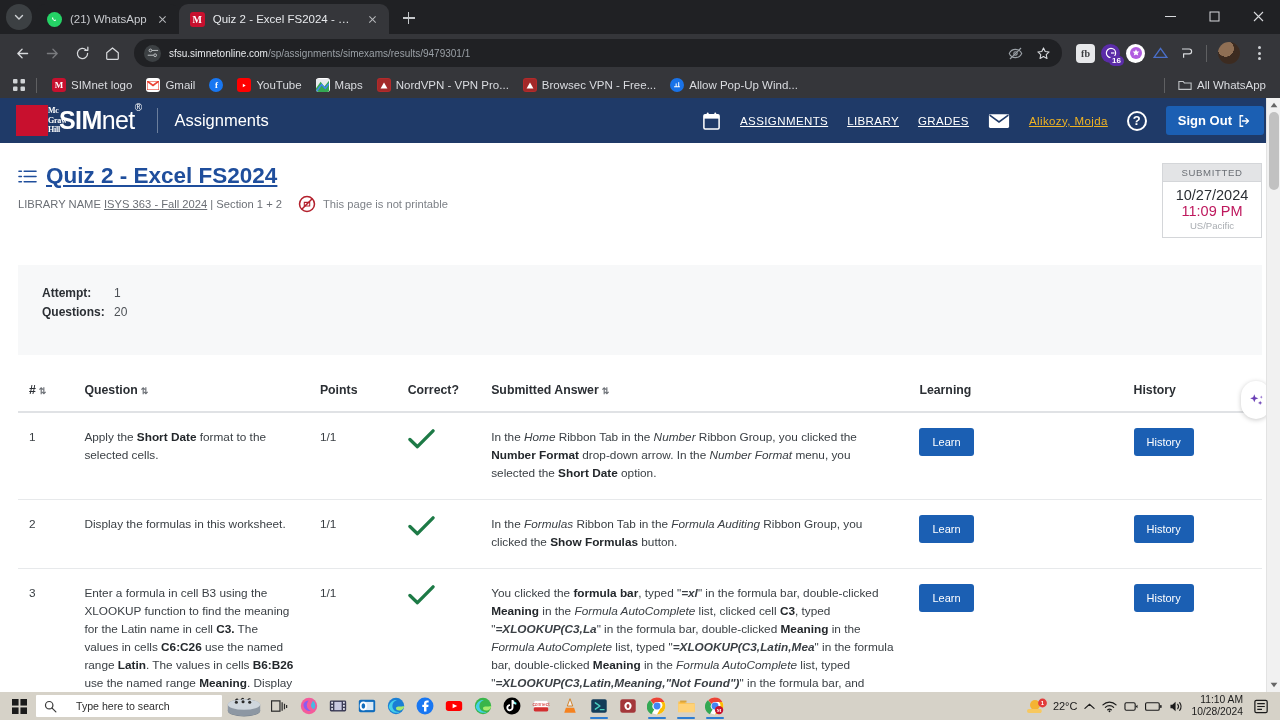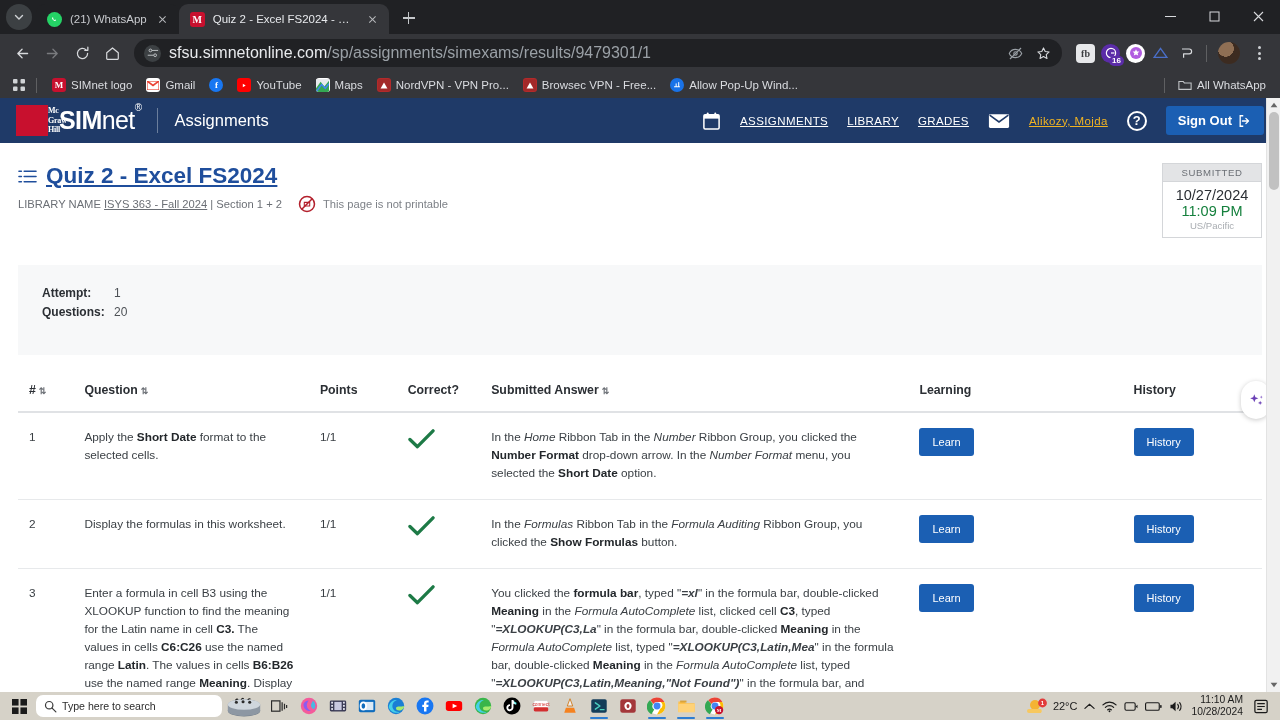--- a/index.html
+++ b/index.html
@@ -65,21 +65,21 @@
   .toolbar {
     height: 38px; background: #35363a; display: flex; align-items: center;
     padding: 0 8px; gap: 2px;
   }
   .navbtn { width: 28px; height: 28px; border-radius: 50%; display: flex; align-items: center;
             justify-content: center; cursor: pointer; flex: none; }
   .navbtn.disabled { opacity: .42; }
   .omnibox {
     flex: 1; height: 28px; background: #202124; border-radius: 14px;
     display: flex; align-items: center; padding: 0 6px 0 10px; margin: 0 6px;
-    font-size: 16px; color: #9aa0a6; gap: 8px; cursor: text; overflow: hidden;
+    font-size: 10px; color: #9aa0a6; gap: 8px; cursor: text; overflow: hidden;
   }
   .omnibox .site-icon { width: 17px; height: 17px; border-radius: 50%; background:#3c4043;
      display:flex; align-items:center; justify-content:center; flex:none; }
   .url { white-space: nowrap; overflow: hidden; }
   .url .strong { color: #e8eaed; }
   .omni-right { display: flex; align-items: center; gap: 2px; margin-left: auto; flex:none; }
   .ombtn { width: 26px; height: 26px; border-radius: 50%; display: flex; align-items:center;
            justify-content: center; cursor: pointer; }
   .ext-icons { display: flex; align-items: center; gap: 6px; padding-left: 6px; }
   .ext { width: 19px; height: 19px; border-radius: 4px; flex: none; cursor: pointer;
@@ -184,21 +184,21 @@
 
   .submitted-box {
     width: 100px; border: 1px solid #d4d6d9; background: #fff; text-align: center;
     flex: none; margin-top: 0;
   }
   .submitted-lbl {
     background: #e3e4e6; color: #6b6f75; font-size: 9.6px; letter-spacing: .6px;
     padding: 3px 0; border-bottom: 1px solid #d4d6d9;
   }
   .sub-date { font-size: 14.5px; color: #2b2f34; padding-top: 5px; }
-  .sub-time { font-size: 14.5px; color: #15803d; }
+  .sub-time { font-size: 14.5px; color: #be185d; }
   .sub-tz { font-size: 9.6px; color: #a8acb1; padding-bottom: 6px; padding-top: 1px; }
 
   
   .score-panel {
     background: #f7f8f9; margin-top: 27px; padding: 16px 0 22px 24px;
     min-height: 90px;
   }
   .score-line { display: flex; align-items: baseline; gap: 0; }
   .score-lbl {
     font-size: 15px; font-weight: 700; color: #1f4e9c; text-decoration: underline;
@@ -266,22 +266,22 @@
 
   
   .taskbar {
     position: absolute; left: 0; bottom: 0; width: 1280px; height: 28px;
     background: #d6d2c8; display: flex; align-items: center; padding: 0 2px;
   }
   .tb-start { width: 34px; height: 28px; display:flex; align-items:center;
               justify-content:center; cursor:pointer; }
   .tb-search {
     width: 186px; height: 22px; background: #fff; display: flex; align-items: center;
-    gap: 5px; padding: 1px 8px; font-size: 10.6px; color: #2c2c2c; cursor: text;
-    border-radius: 7px; flex:none;
+    gap: 19px; padding: 1px 8px; font-size: 10.6px; color: #2c2c2c; cursor: text;
+    border-radius: 1px; flex:none;
   }
   .tb-widget { width: 44px; height: 26px; display:flex; align-items:center;
                justify-content:center; cursor:pointer; flex:none; }
   .tb-task { width: 26px; height: 26px; display:flex; align-items:center;
              justify-content:center; cursor:pointer; flex:none; }
   .tb-icons { display: flex; align-items: center; gap: 3px; margin-left: 4px; }
   .tbi {
     width: 26px; height: 26px; position: relative; cursor: pointer; flex:none;
     display:flex; align-items:center; justify-content:center;
   }

